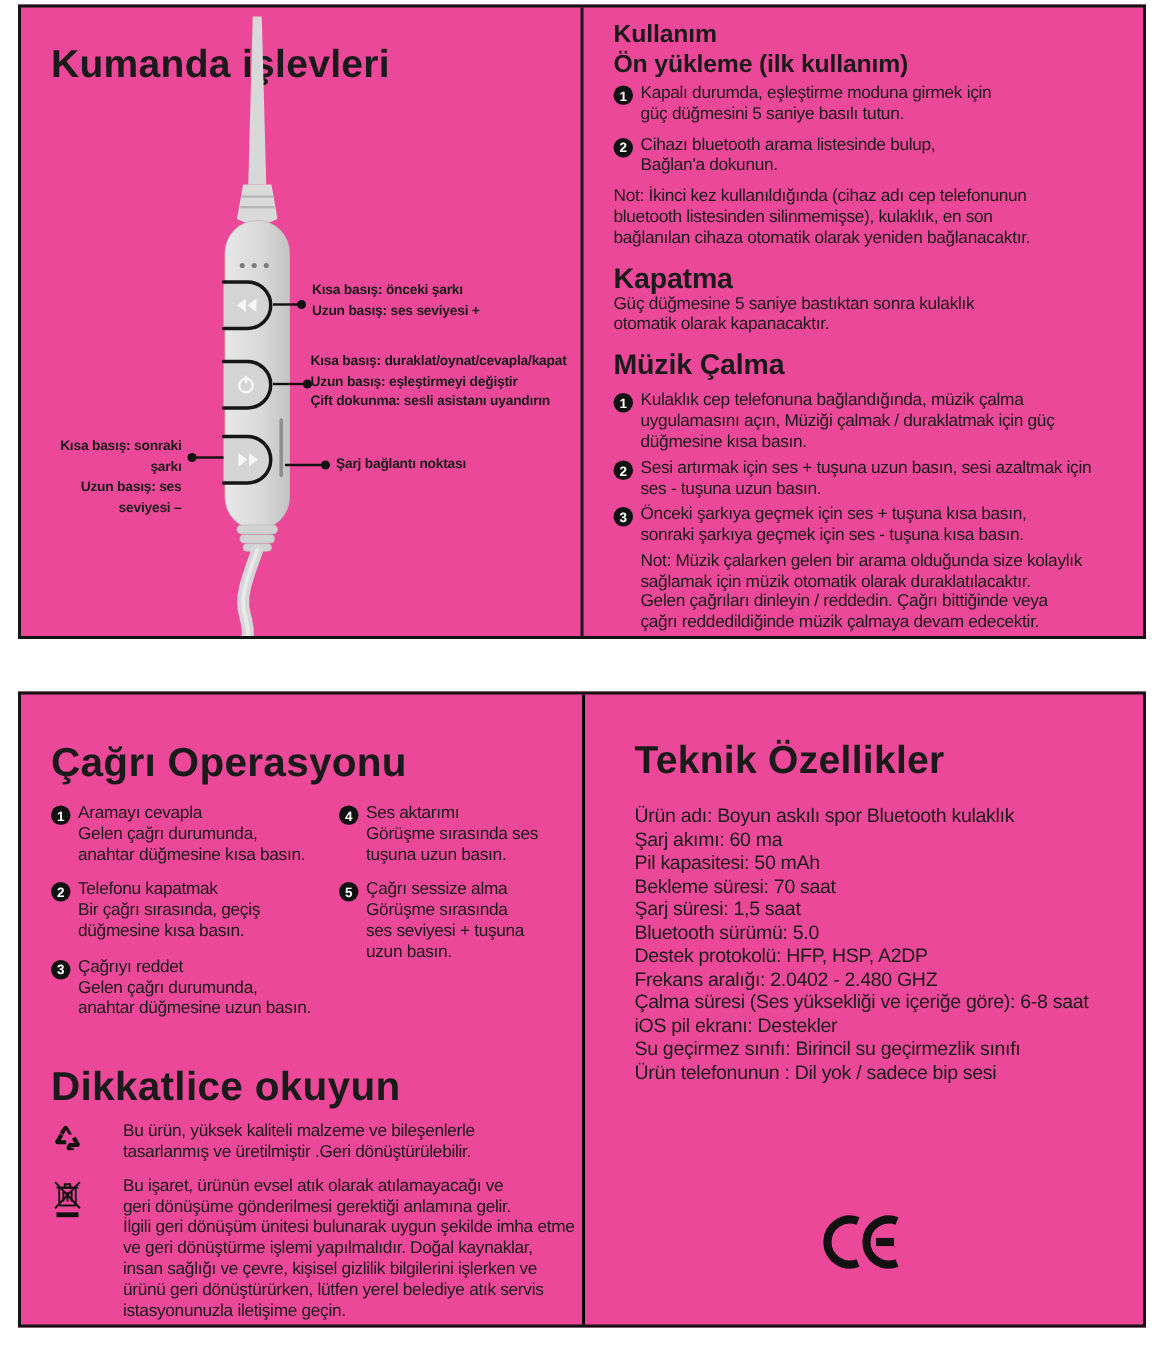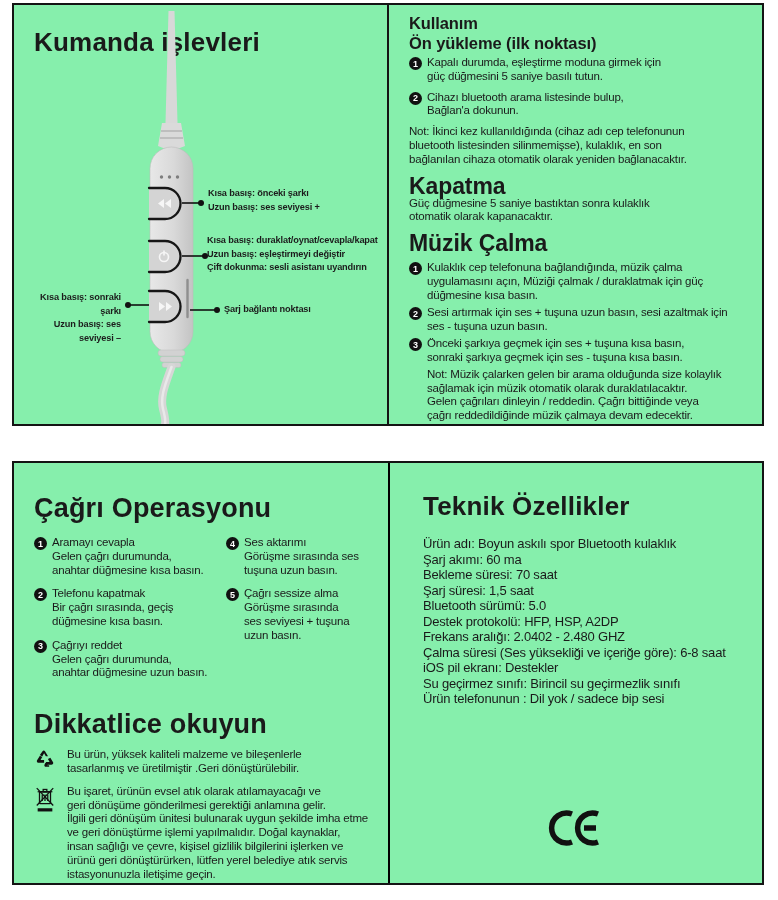--- a/index.html
+++ b/index.html
@@ -1,34 +1,34 @@
 <!DOCTYPE html>
 <html><head>
 <meta charset="utf-8">
 <style>
   html,body{margin:0;padding:0;}
   body{
     width:778px;height:900px;background:#ffffff;position:relative;
     font-family:"Liberation Sans", sans-serif;color:#1a1a1a;overflow:hidden;
   }
-  .frame{position:absolute;border:2px solid #141414;background:#86efac;display:flex;}
+  .frame{position:absolute;border:2px solid #141414;background:#ec4899;display:flex;}
   #top-frame{left:12px;top:3px;width:748px;height:419px;}
   #bottom-frame{left:12px;top:461px;width:748px;height:420px;}
   .cell{position:relative;overflow:hidden;}
   .cell.left-top{width:373px;border-right:2px solid #141414;flex:0 0 auto;}
   .cell.right-top{flex:1;padding:8px 8px 0 20px;}
   .cell.left-bot{width:376px;border-right:2px solid #000000;flex:0 0 auto;padding:30px 0 0 20px;box-sizing:border-box;}
   .cell.right-bot{flex:1;padding:28px 8px 0 33px;}
 
   .panel-title{font-size:26px;font-weight:600;letter-spacing:.2px;}
   #remote-title{position:absolute;left:20px;top:22px;}
   .big-title{font-size:27px;font-weight:600;letter-spacing:.2px;line-height:30px;}
 
   .h-small{font-size:16.5px;font-weight:bold;line-height:20px;letter-spacing:-.1px;}
-  .h-mid{font-size:23px;font-weight:bold;line-height:21px;letter-spacing:-.1px;}
+  .h-mid{font-size:19px;font-weight:bold;line-height:21px;letter-spacing:-.1px;}
 
   .body-txt{font-size:11.5px;line-height:13.8px;letter-spacing:-.2px;white-space:pre-line;}
   .step{display:flex;gap:5px;align-items:flex-start;}
   .num{flex:0 0 13px;width:13px;height:13px;border-radius:50%;background:#111;color:#fff;
        font-size:9px;font-weight:bold;display:flex;align-items:center;justify-content:center;
        margin-top:1px;letter-spacing:0;}
 
   
   .mt2{margin-top:2px;} .mt3{margin-top:3px;} .mb3{margin-bottom:3px;}
   .mb7{margin-bottom:7px;} .mt9{margin-top:9px;}
@@ -40,21 +40,21 @@
   #callout-prev{left:194px;top:182px;}
   #callout-center{left:193px;top:229px;}
   #callout-next{right:266px;top:286px;text-align:right;padding-left:16px;}
   #callout-charge{left:210px;top:298px;}
 
   
   .call-cols{display:flex;margin-top:13px;}
   .call-col1{width:192px;}
   .call-col2{width:150px;}
   .call-item{margin-bottom:10px;}
-  .warn-row{display:flex;gap:9px;margin-top:9px;align-items:flex-start;}
+  .warn-row{display:flex;gap:24px;margin-top:9px;align-items:flex-start;}
   .warn-icon{flex:0 0 24px;width:24px;}
 
   
   .spec-line{font-size:13px;line-height:15.5px;letter-spacing:-.2px;}
   #specs-list{margin-top:14px;}
   #ce-wrap{position:absolute;left:156px;top:345px;}
 
   svg{display:block;}
   #remote-svg{position:absolute;left:0;top:0;}
 </style>
@@ -134,21 +134,21 @@
     <div class="callout" id="callout-center">Kısa basış: duraklat/oynat/cevapla/kapat
 Uzun basış: eşleştirmeyi değiştir
 Çift dokunma: sesli asistanı uyandırın</div>
     <div class="callout" id="callout-next">Kısa basış: sonraki şarkı
 Uzun basış: ses seviyesi –</div>
     <div class="callout" id="callout-charge">Şarj bağlantı noktası</div>
   </div>
 
   <div class="cell right-top">
     <div class="h-small">Kullanım</div>
-    <div class="h-small mb3">Ön yükleme (ilk noktası)</div>
+    <div class="h-small mb3">Ön yükleme (ilk kullanım)</div>
 
     <div class="step mt3 mb7">
       <span class="num">1</span>
       <span class="body-txt">Kapalı durumda, eşleştirme moduna girmek için
 güç düğmesini 5 saniye basılı tutun.</span>
     </div>
     <div class="step mb7">
       <span class="num">2</span>
       <span class="body-txt">Cihazı bluetooth arama listesinde bulup,
 Bağlan'a dokunun.</span>
@@ -269,20 +269,21 @@
 istasyonunuzla iletişime geçin.</span>
     </div>
   </div>
 
   <div class="cell right-bot">
     <div class="panel-title">Teknik Özellikler</div>
 
     <div id="specs-list">
       <div class="spec-line">Ürün adı: Boyun askılı spor Bluetooth kulaklık</div>
       <div class="spec-line">Şarj akımı: 60 ma</div>
+      <div class="spec-line">Pil kapasitesi: 50 mAh</div>
       <div class="spec-line">Bekleme süresi: 70 saat</div>
       <div class="spec-line">Şarj süresi: 1,5 saat</div>
       <div class="spec-line">Bluetooth sürümü: 5.0</div>
       <div class="spec-line">Destek protokolü: HFP, HSP, A2DP</div>
       <div class="spec-line">Frekans aralığı: 2.0402 - 2.480 GHZ</div>
       <div class="spec-line">Çalma süresi (Ses yüksekliği ve içeriğe göre): 6-8 saat</div>
       <div class="spec-line">iOS pil ekranı: Destekler</div>
       <div class="spec-line">Su geçirmez sınıfı: Birincil su geçirmezlik sınıfı</div>
       <div class="spec-line">Ürün telefonunun : Dil yok / sadece bip sesi</div>
     </div>

